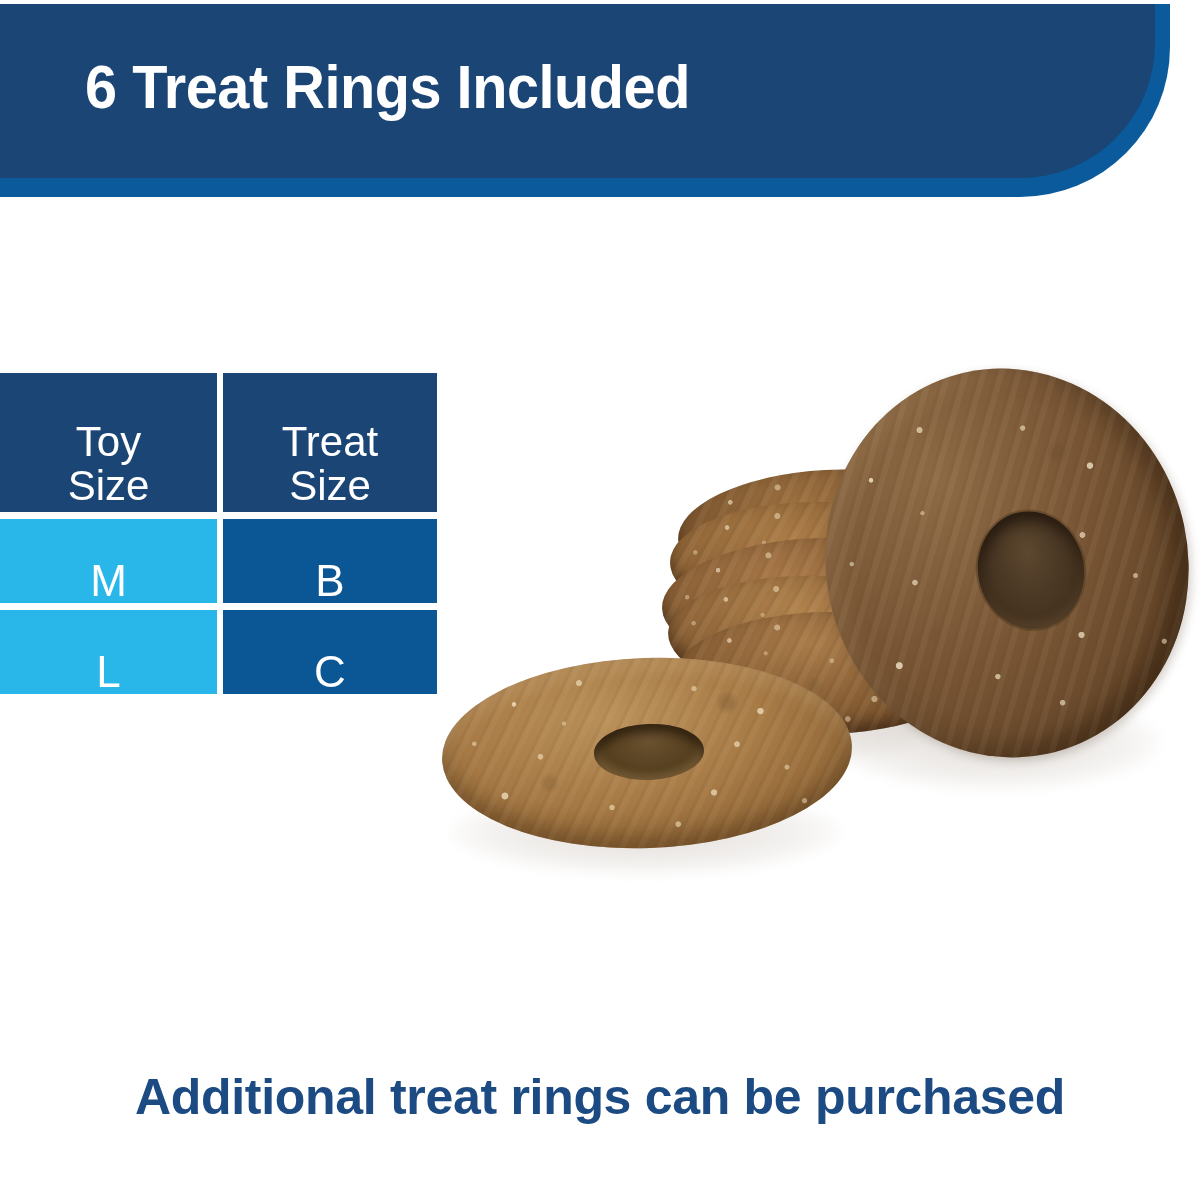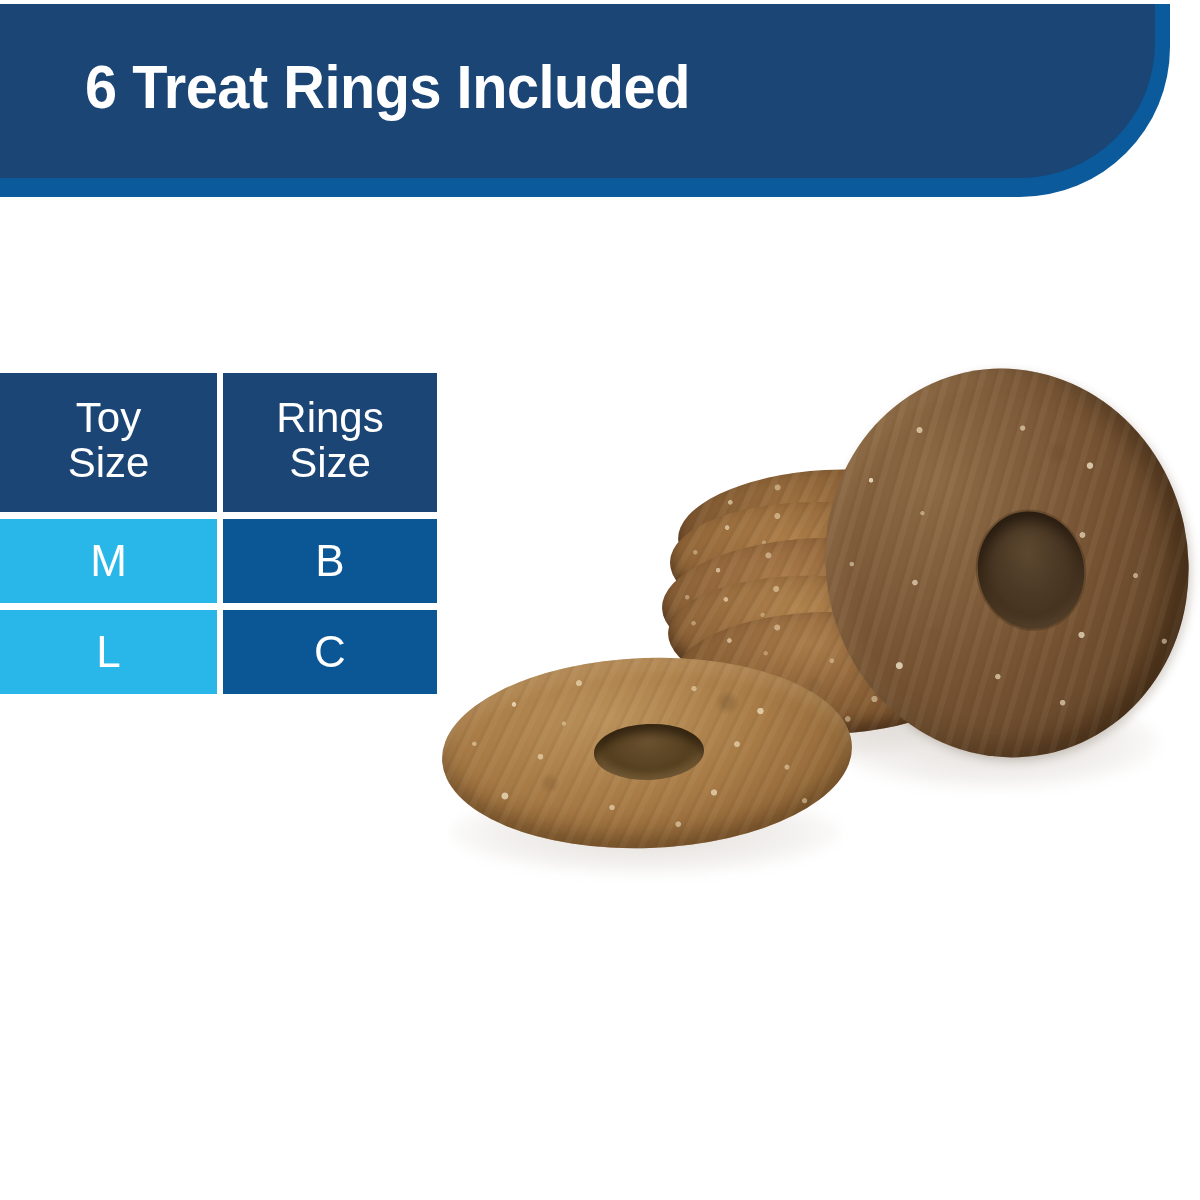--- a/index.html
+++ b/index.html
@@ -68,21 +68,21 @@
   }
   .tbl-row {
     display: flex;
     width: 100%;
   }
   .tbl-row + .tbl-row {
     margin-top: 7px;
   }
   .tbl-cell {
     display: flex;
-    align-items: center;
+    align-items: flex-end;
     justify-content: center;
     text-align: center;
     color: #ffffff;
     box-sizing: border-box;
   }
   .col-left  { width: 217px; }
   .col-gap   { width: 6px; background: #ffffff; }
   .col-right { width: 214px; }
 
   .head-cell {
@@ -205,21 +205,21 @@
     <div class="tbl-row">
       <div class="tbl-cell head-cell col-left">
         <div>
           <span class="lbl">Toy</span>
           <span class="lbl">Size</span>
         </div>
       </div>
       <div class="col-gap"></div>
       <div class="tbl-cell head-cell col-right">
         <div>
-          <span class="lbl">Rings</span>
+          <span class="lbl">Treat</span>
           <span class="lbl">Size</span>
         </div>
       </div>
     </div>
 
     <div class="tbl-row">
       <div class="tbl-cell data-cell col-left cell-toy">M</div>
       <div class="col-gap"></div>
       <div class="tbl-cell data-cell col-right cell-treat">B</div>
     </div>
@@ -323,14 +323,15 @@
       <div class="hole" style="left:152px; top:66px; width:110px; height:56px;
                   background:
                     radial-gradient(ellipse at 50% 30%, #6b5130 0%, #55401f 55%, #6f5430 100%);
                   box-shadow:
                     inset 0 8px 10px rgba(25,15,5,0.6),
                     inset 0 -5px 8px rgba(170,135,95,0.3);"></div>
     </div>
 
   </div>
 
+  <div class="footer-caption">Additional treat rings can be purchased</div>
 
 </div>
 
 </body></html>

